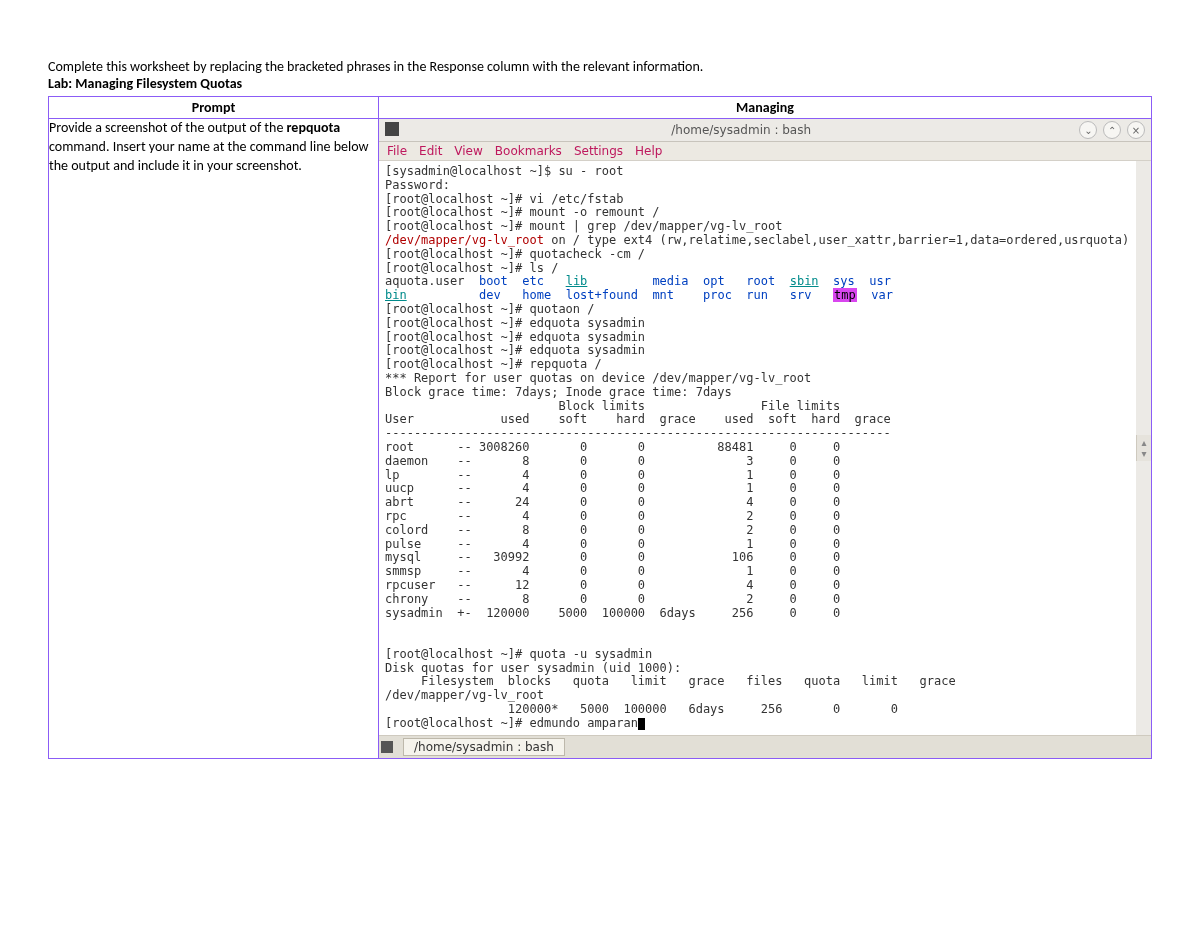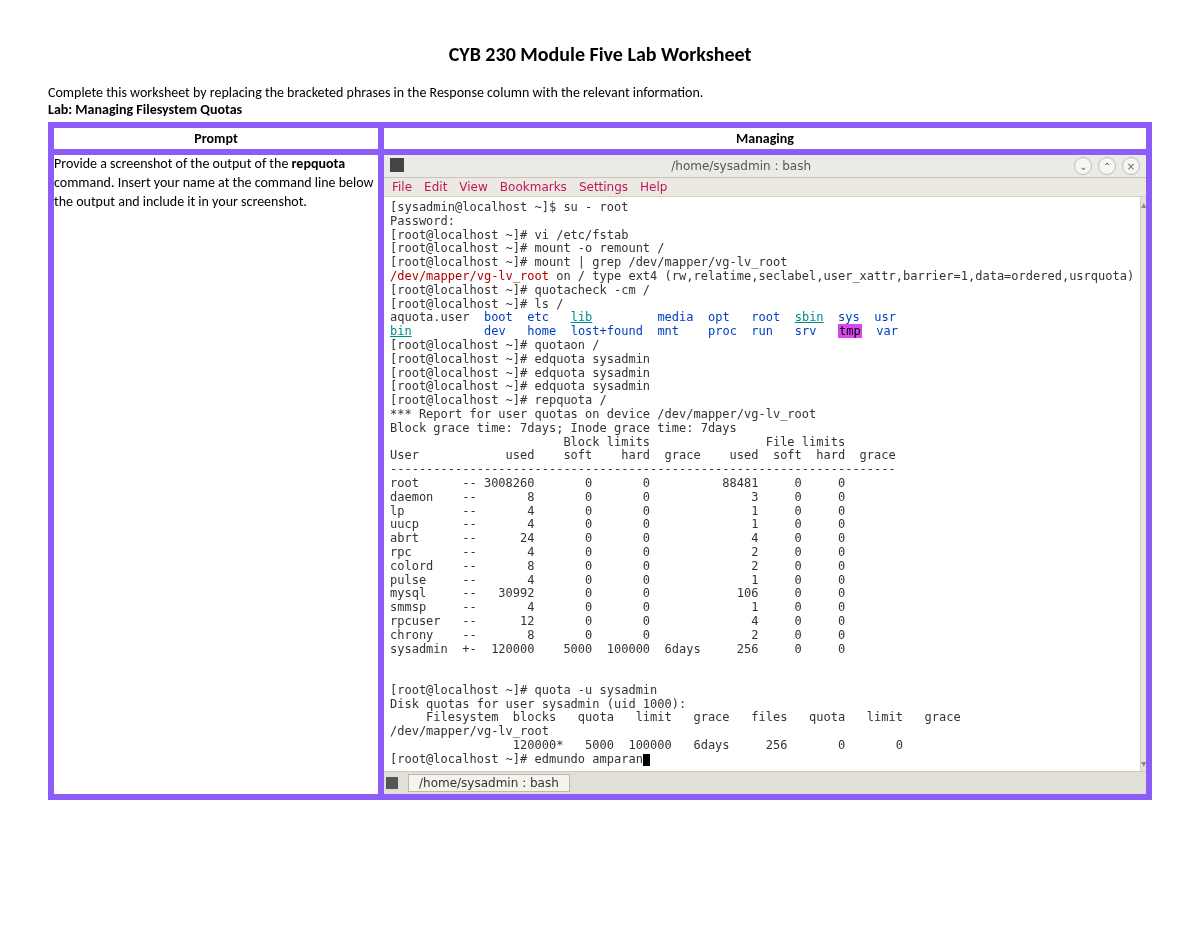--- a/index.html
+++ b/index.html
@@ -37,21 +37,21 @@
     margin-top: 2px;
   }
   .instr { margin-bottom: 0; }
   .lab-label { font-weight: bold; margin-bottom: 4px; }
   table.main {
     border-collapse: collapse;
     width: 100%;
     table-layout: fixed;
   }
   table.main th, table.main td {
-    border: 6px solid #8b5cf6;
+    border: 1px solid #8b5cf6;
     vertical-align: top;
     padding: 0;
   }
   table.main th {
     font-weight: bold;
     text-align: center;
     padding: 2px 4px;
   }
   .col-prompt { width: 330px; }
   .prompt-cell { padding: 4px 6px; }
@@ -79,21 +79,21 @@
     display:inline-flex; width:16px; height:16px; border:1px solid #bbb; border-radius:50%;
     align-items:center; justify-content:center; font-size:10px; margin-left:2px; color:#666; background:#f7f6f3;
   }
   .menubar {
     padding: 2px 8px;
     color:#be185d;
     border-bottom:1px solid #d4d0c8;
     background:#ece9e2;
   }
   .menubar span { margin-right: 12px; }
-  .term-wrap { display:flex; }
+  .term-wrap { display:flex;align-items:center; }
   .term {
     flex:1;
     background:#fff;
     font-family: "DejaVu Sans Mono","Courier New",monospace;
     font-size: 12px;
     line-height: 1.15;
     padding: 4px 6px;
     white-space: pre;
   }
   .scrollbar {
@@ -120,21 +120,20 @@
     display:inline-flex; align-items:center;
     border:1px solid #bdb8ab; background:#f5f3ec; padding:1px 10px;
     margin-left:6px; font-size:12px;
   }
   .taskbar .appicon { width:12px; height:12px; background:#555; display:inline-block; margin-right:4px; }
 </style>
 </head>
 <body>
 
 <div class="header">
-  <div class="course-title">CYB 230 Module Five Lab Worksheet</div>
 </div>
 
 <div class="instr">Complete this worksheet by replacing the bracketed phrases in the Response column with the relevant information.</div>
 
 <div class="lab-label">Lab: Managing Filesystem Quotas</div>
 
 <table class="main">
   <colgroup>
       <col class="col-prompt">
       <col>

